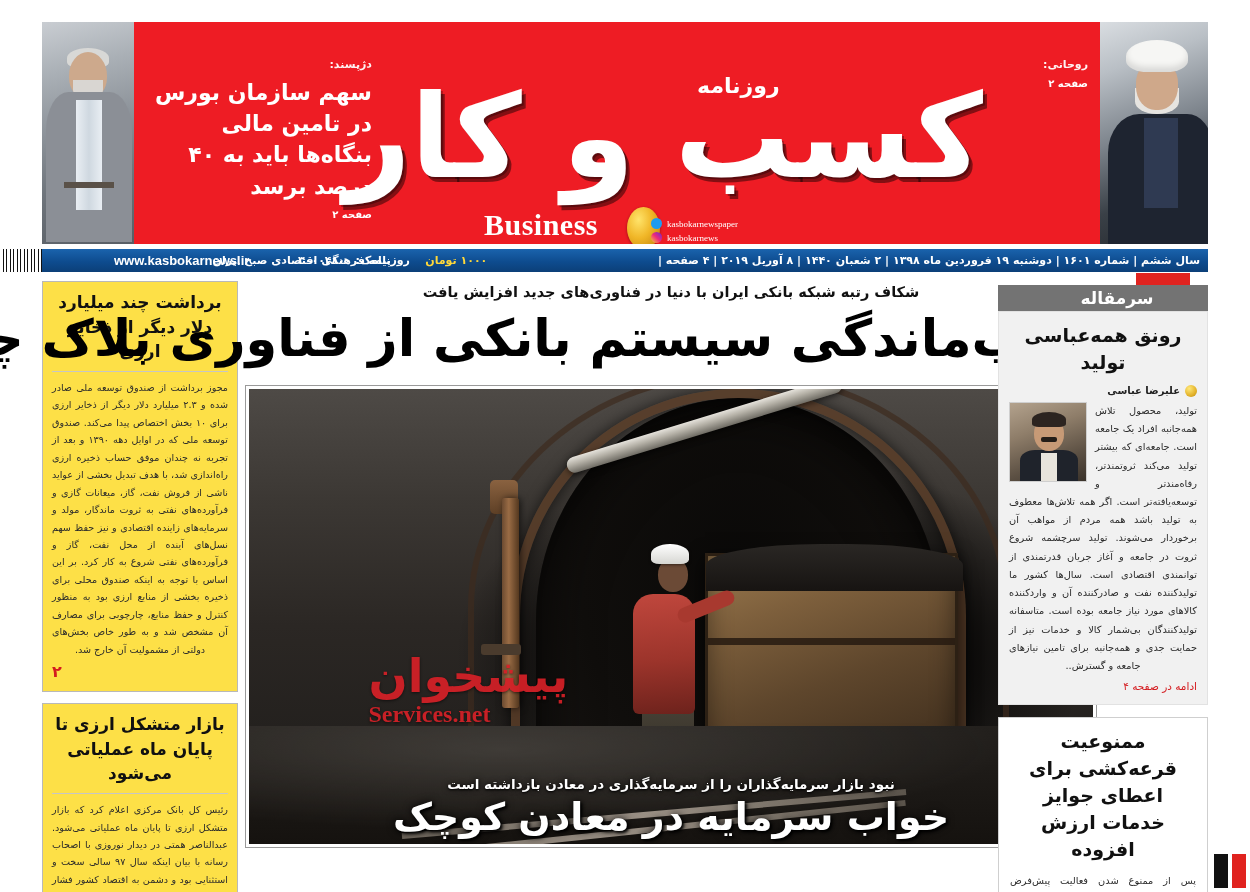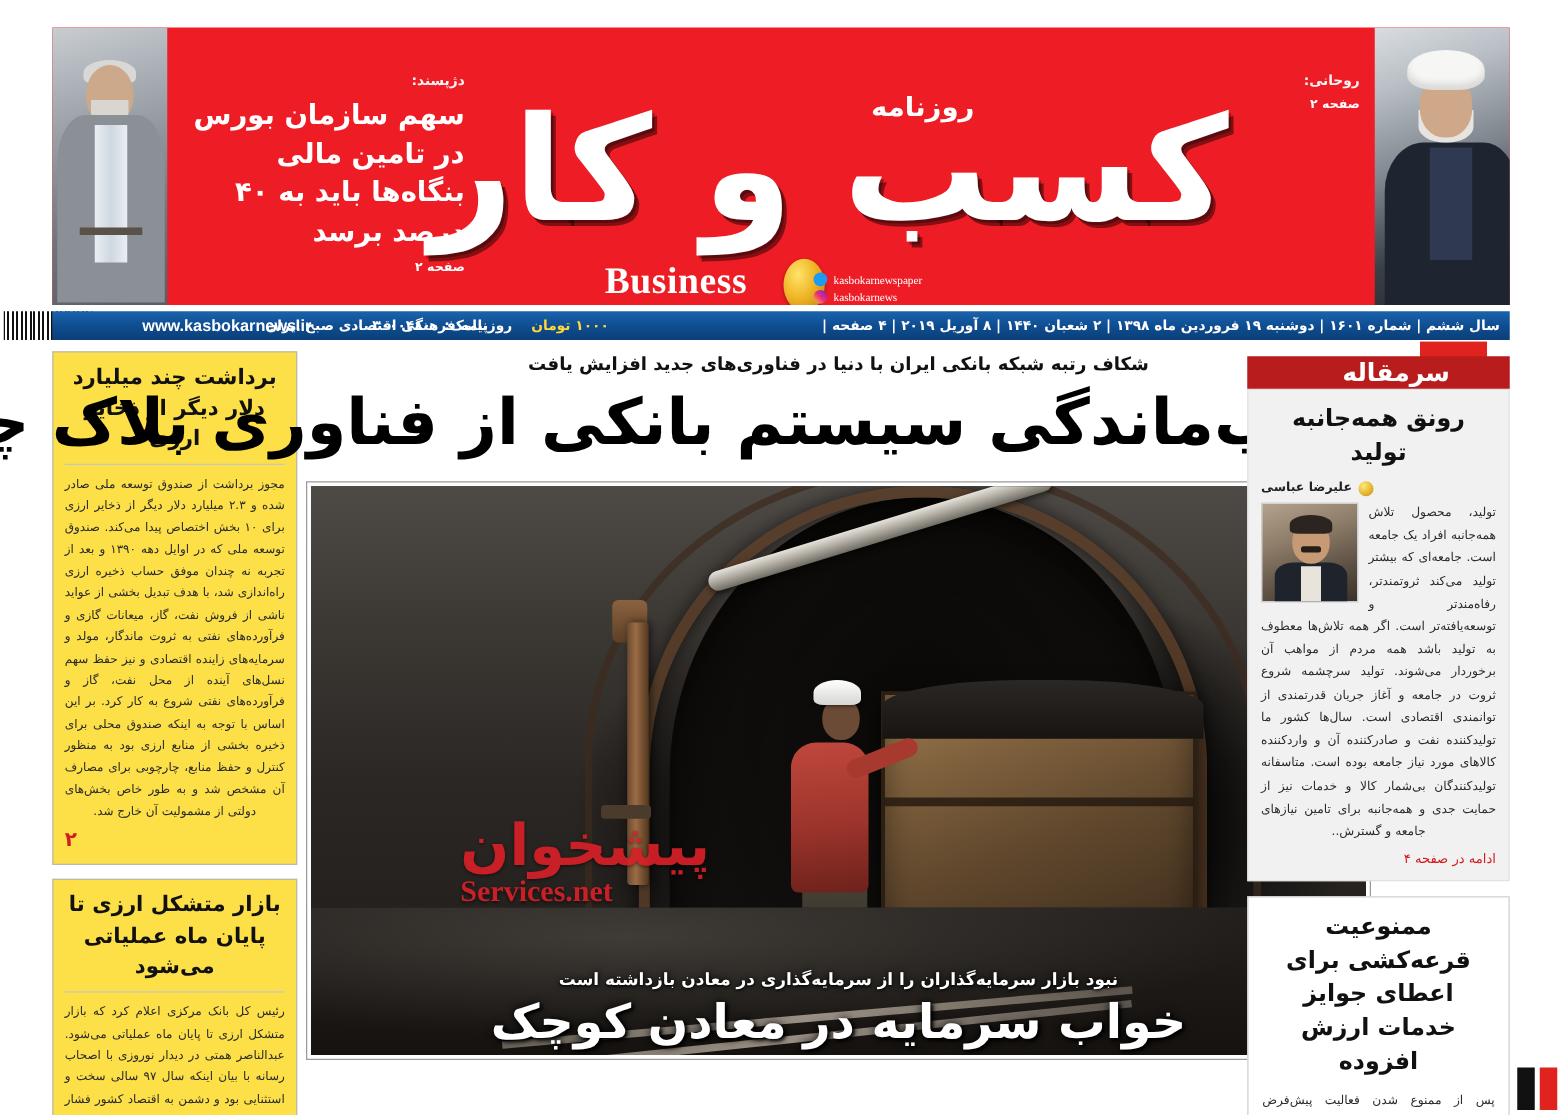--- a/index.html
+++ b/index.html
@@ -280,34 +280,34 @@
     color:#fff; font-size:38px; font-weight:bold; line-height:1.1;
     text-shadow:0 0 8px rgba(0,0,0,.95), 2px 2px 3px #000;
   }
   .photo-page { font-size:9px; color:#333; margin-top:3px; text-align:right; }
 
   
   .col-right { position:absolute; right:0; top:0; width:210px; }
   .side-head-wrap { position:relative; height:30px; }
   .side-head {
     position:absolute; left:0; right:0; top:4px; height:26px;
-    background:#b91c1c; color:#fff; font-size:20px; font-weight:bold;
+    background:#737373; color:#fff; font-size:17px; font-weight:bold;
     display:flex; align-items:center; justify-content:center; padding-left:28px;
   }
   .side-tab-red {
     position:absolute; right:18px; top:-8px; width:54px; height:26px;
     background:#e0231f;
     clip-path:polygon(0 0,100% 0,100% 100%,50% 80%,0 100%);
   }
   .side-box { background:#f1f1f1; padding:10px 10px 10px; border:1px solid #e2e2e2; }
   .side-title {
     font-size:19px; font-weight:bold; text-align:center; line-height:1.42; color:#111;
     margin-bottom:9px;
   }
-  .byline { display:flex; align-items:center; gap:5px; justify-content:flex-end; margin-bottom:5px; }
+  .byline { display:flex; align-items:center; gap:5px; justify-content:flex-start; margin-bottom:5px; }
   .byline-dot { width:12px;height:12px;border-radius:50%;
     background:radial-gradient(circle at 35% 30%,#ffe879,#e3b22a 60%,#b98a12); flex:0 0 auto;}
   .byline-name { font-size:10px; font-weight:bold; color:#222; }
   .side-photo {
     float:left; width:78px; height:80px; margin:0 8px 4px 0;
     background:linear-gradient(160deg,#b3a28d 0%,#8e7d69 35%,#5d5144 70%,#3a322a 100%);
     border:1px solid #cfcfcf; position:relative; overflow:hidden;
   }
   .sp-head{ position:absolute; left:24px; top:14px; width:30px;height:34px; background:#c79a76; border-radius:48%;}
   .sp-hair{ position:absolute; left:22px; top:9px; width:34px;height:15px; background:#2c2420; border-radius:50% 50% 20% 20%;}
@@ -459,21 +459,21 @@
     </div>
 
     <div class="col-right">
 
       <div class="side-head-wrap">
         <div class="side-tab-red"></div>
         <div class="side-head">سرمقاله</div>
       </div>
 
       <div class="side-box">
-        <div class="side-title">رونق همه‌جانبه تولید</div>
+        <div class="side-title">رونق همه‌عباسی تولید</div>
         <div class="byline">
           <span class="byline-dot"></span>
           <span class="byline-name">علیرضا عباسی</span>
         </div>
         <div class="side-photo">
           <div class="sp-body"></div>
           <div class="sp-shirt"></div>
           <div class="sp-head"></div>
           <div class="sp-hair"></div>
           <div class="sp-mous"></div>

